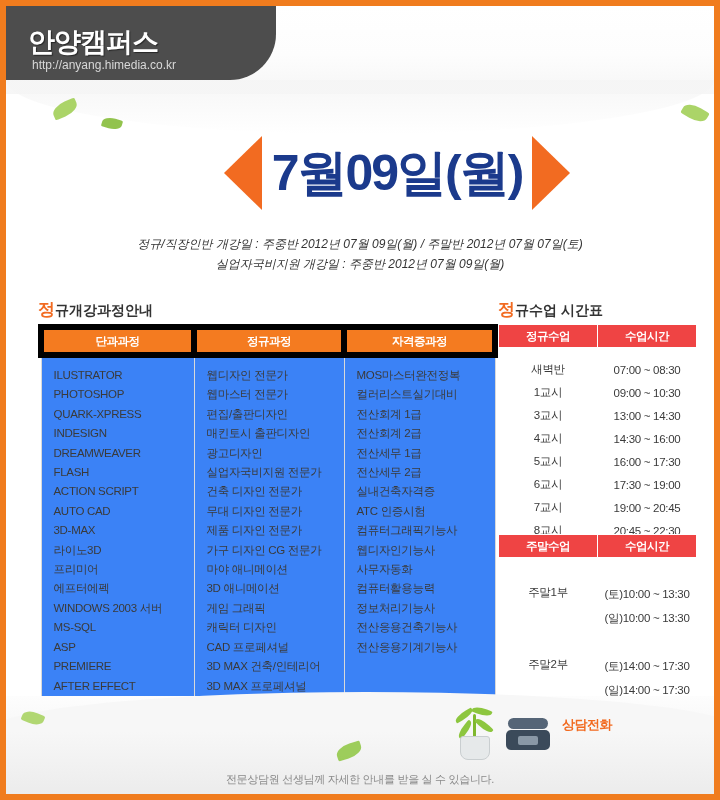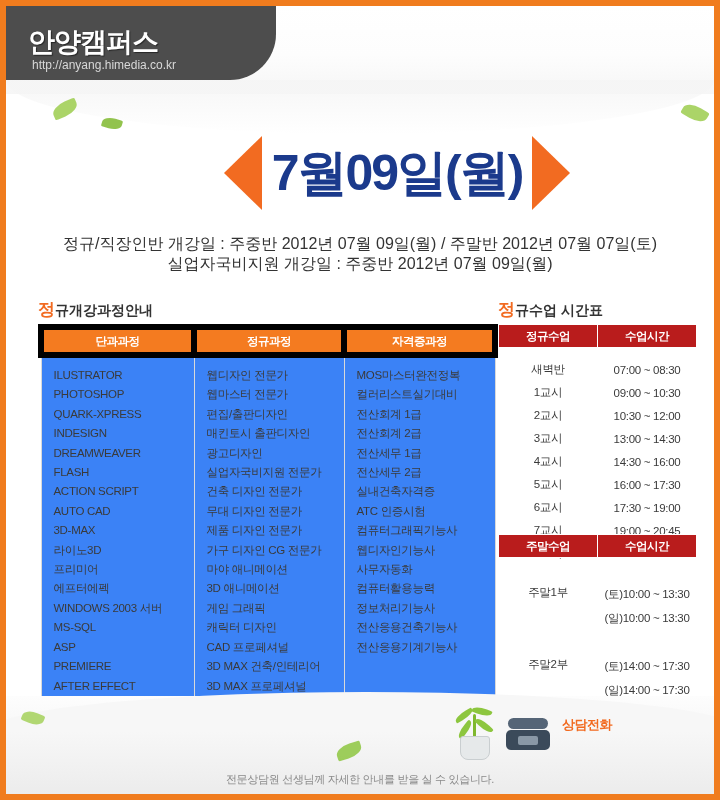--- a/index.html
+++ b/index.html
@@ -107,23 +107,24 @@
     letter-spacing: -2px;
     line-height: 1;
     padding: 0 4px;
   }
   
   .subinfo {
     position: absolute;
     left: 0; top: 228px;
     width: 708px;
     text-align: center;
-    font-size: 16px;
+    font-size: 12px;
     color: #333333;
     line-height: 20px;
+    font-style: italic;
   }
   
   .sec-title {
     position: absolute;
     font-size: 14px;
     color: #333333;
     font-weight: bold;
   }
   .sec-title .accent {
     color: #f26b21;
@@ -171,21 +172,21 @@
   .right-table {
     position: absolute;
     left: 492px;
     width: 192px;
     border-collapse: collapse;
     table-layout: fixed;
   }
   .right-table.t1 { top: 318px; }
   .right-table.t2 { top: 528px; }
   .right-table th {
-    background: #b91c1c;
+    background: #ef4444;
     color: #ffffff;
     font-size: 11.5px;
     font-weight: bold;
     height: 20px;
     border: 1px solid #ffffff;
     letter-spacing: -0.5px;
   }
   .right-table td {
     font-size: 11.5px;
     color: #3a3a3a;
@@ -423,24 +424,20 @@
           </tr>
         <tr>
           <td>새벽반</td>
           <td>07:00 ~ 08:30</td>
         </tr>
         <tr>
           <td>1교시</td>
           <td>09:00 ~ 10:30</td>
         </tr>
         <tr>
-          <td>2교시</td>
-          <td>10:30 ~ 12:00</td>
-        </tr>
-        <tr>
           <td>3교시</td>
           <td>13:00 ~ 14:30</td>
         </tr>
         <tr>
           <td>4교시</td>
           <td>14:30 ~ 16:00</td>
         </tr>
         <tr>
           <td>5교시</td>
           <td>16:00 ~ 17:30</td>

